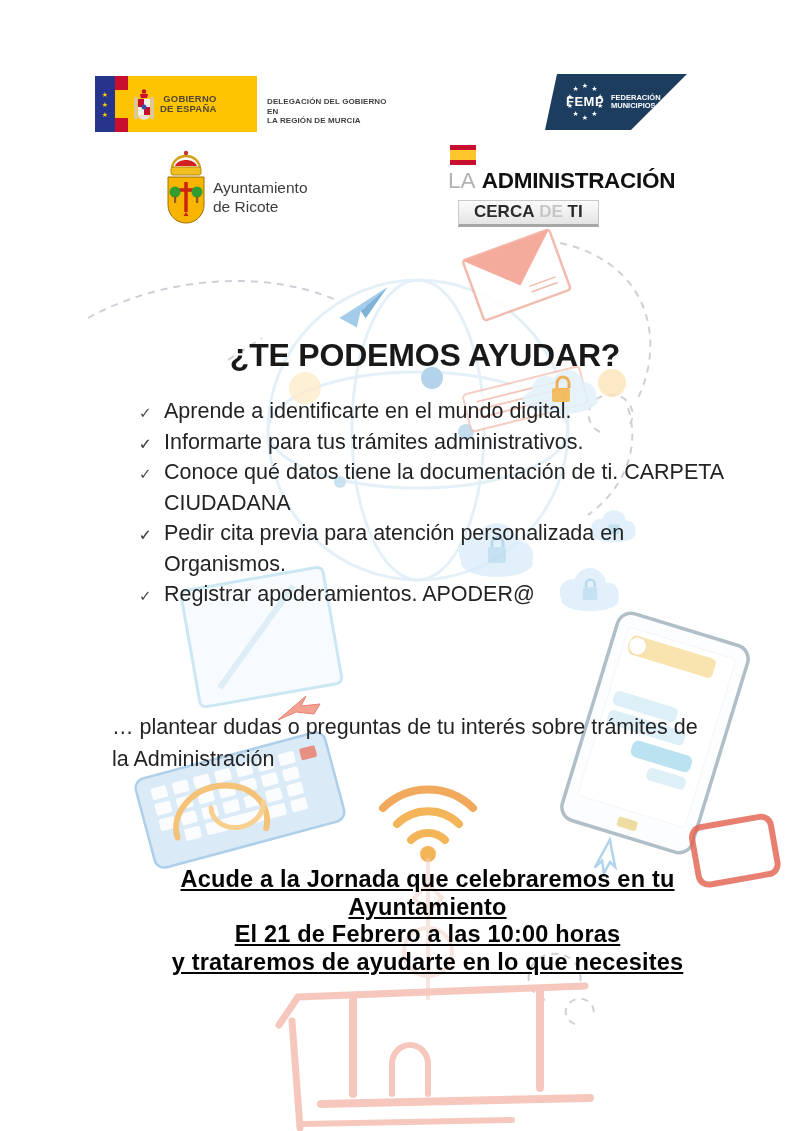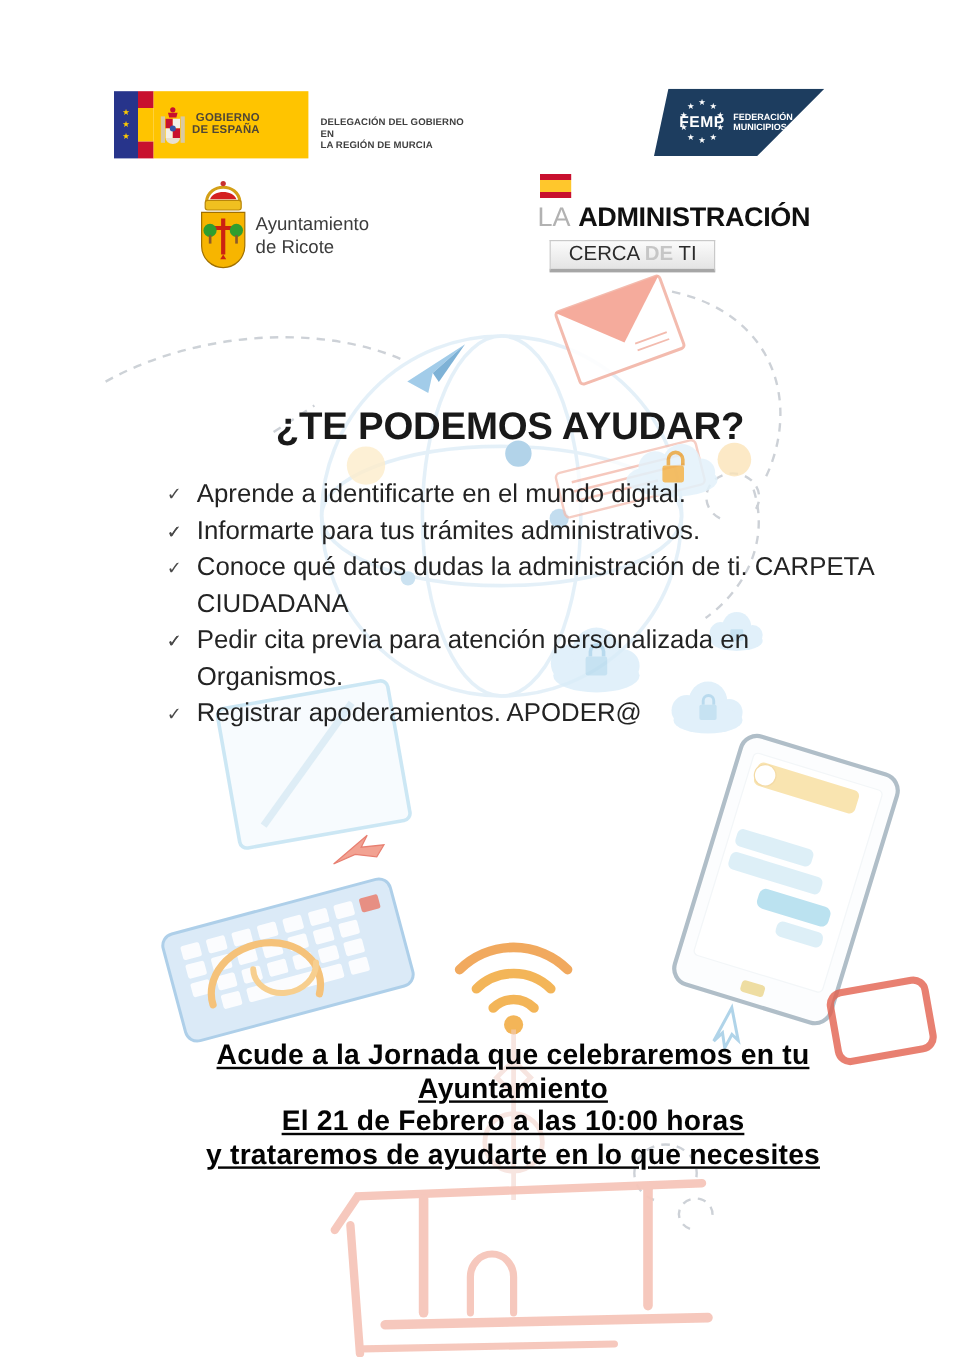--- a/index.html
+++ b/index.html
@@ -31,21 +31,21 @@
   .admin-brand{left:448px;top:145px;width:250px;}
   .mini-flag{width:26px;height:20px;display:flex;flex-direction:column;margin-left:2px;}
   .mini-flag .r{background:#c8102e;height:5px;}
   .mini-flag .y{background:#ffc72c;flex:1;}
   .brand-line{margin-top:3px;font-size:22.5px;white-space:nowrap;}
   .brand-la{font-weight:300;color:#b2b2b2;}
   .brand-adm{font-weight:800;color:#101010;letter-spacing:-.3px;}
   .cerca-box{display:inline-block;margin:6px 0 0 10px;padding:1px 15px 2px;
     background:linear-gradient(180deg,#fbfbfb,#e4e4e4);
     border:1px solid #c9c9c9;border-bottom:3px solid #a6a6a6;font-size:17px;white-space:nowrap;}
-  .cerca-box .dark{font-weight:normal;color:#2b2b2b;margin-top:29px;}
+  .cerca-box .dark{font-weight:bold;color:#2b2b2b;margin-top:29px;}
   .cerca-box .lt{font-weight:600;color:#c6c6c6;}
 
   
   .title{left:50px;top:337px;width:750px;text-align:center;
     font-size:32px;font-weight:bold;color:#191919;letter-spacing:-.2px;}
   ul.checklist{left:137px;top:396px;width:620px;margin:0;padding:0;list-style:none;}
   ul.checklist li{position:relative;padding-left:27px;font-size:21.5px;line-height:30.5px;color:#232323;}
   ul.checklist .chk{position:absolute;left:2px;top:2px;font-size:15px;color:#4a4a4a;}
   ul.checklist .item-text{white-space:pre-line;}
   .note{left:112px;top:712px;width:660px;font-size:21.5px;line-height:31.5px;color:#232323;white-space:pre-line;}
@@ -323,34 +323,36 @@
       <span class="chk">✓</span>
       <span class="item-text">Aprende a identificarte en el mundo digital.</span></li>
     <li>
       <span class="chk">✓</span>
       </li>
     <li>
       <span class="chk">✓</span>
       <span class="item-text">Informarte para tus trámites administrativos.</span></li>
     <li>
       <span class="chk">✓</span>
-      <span class="item-text">Conoce qué datos dudas la administración de ti. CARPETA
+      <span class="item-text">Conoce qué datos tiene la documentación de ti. CARPETA
 CIUDADANA</span></li>
     <li>
       <span class="chk">✓</span>
       </li>
     <li>
       <span class="chk">✓</span>
       <span class="item-text">Pedir cita previa para atención personalizada en
 Organismos.</span></li>
     <li>
       <span class="chk">✓</span>
       <span class="item-text">Registrar apoderamientos. APODER@</span></li>
   </ul>
 
+  <div class="fg abs note">…  plantear dudas o preguntas de tu interés sobre trámites de
+la Administración</div>
 
   <div class="fg abs footer-block">
     <div>Acude a la Jornada que celebraremos en tu</div>
     <div>Ayuntamiento</div>
     <div>El 21 de Febrero a las 10:00 horas</div>
     <div>y trataremos de ayudarte en lo que necesites</div>
   </div>
 
 </div>
 

